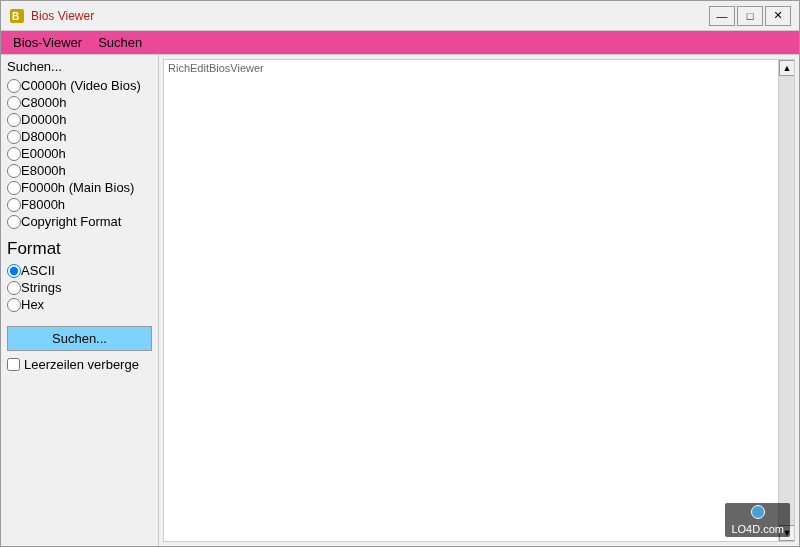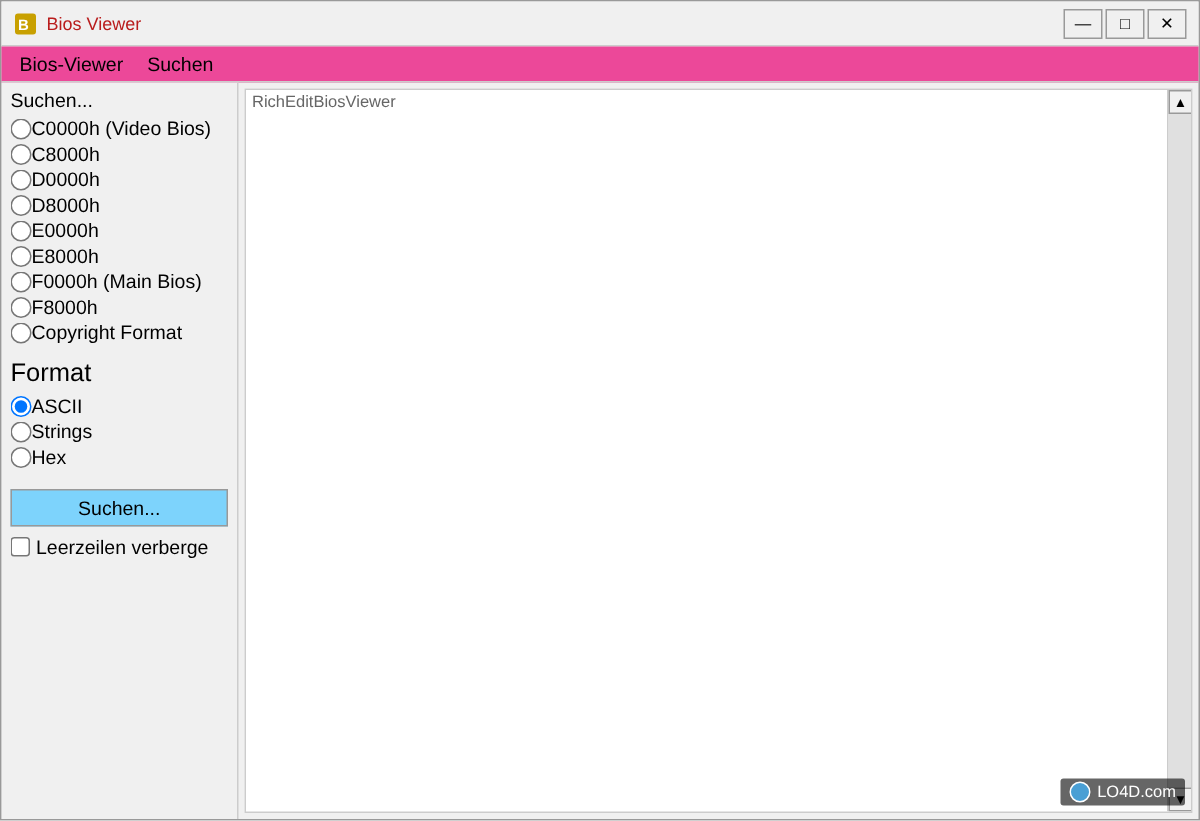--- a/index.html
+++ b/index.html
@@ -223,20 +223,21 @@
 
     .lo4d-badge {
       background: rgba(0,0,0,0.6);
       color: #fff;
       font-size: 11px;
       padding: 2px 6px;
       border-radius: 2px;
       display: flex;
       align-items: center;
       gap: 4px;
+      flex-direction: column;
     }
 
     .lo4d-globe {
       width: 14px;
       height: 14px;
       border-radius: 50%;
       background: #4a9fd4;
       border: 1px solid #fff;
       display: inline-block;
     }

